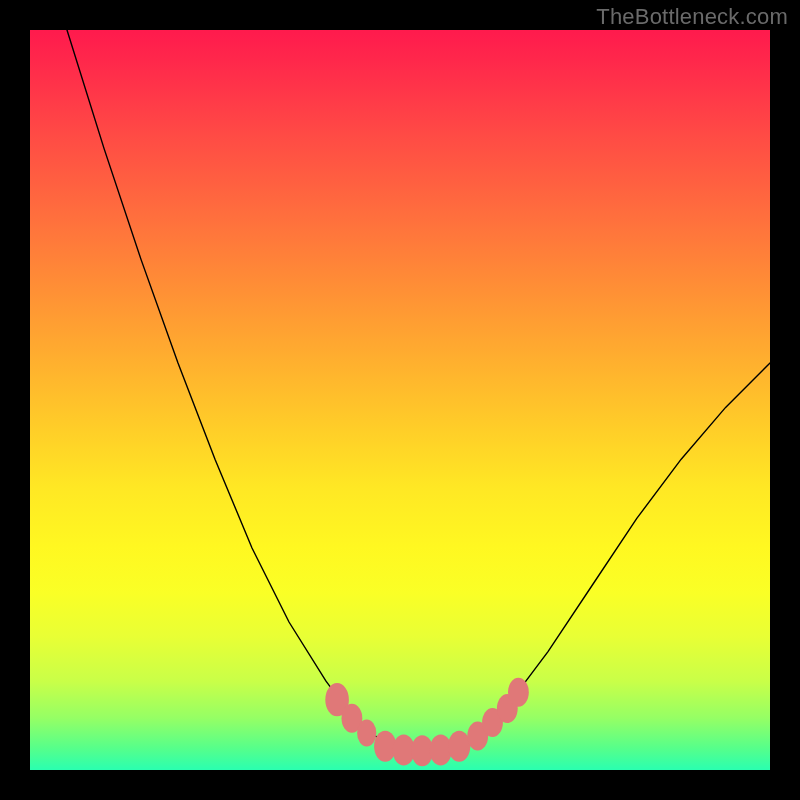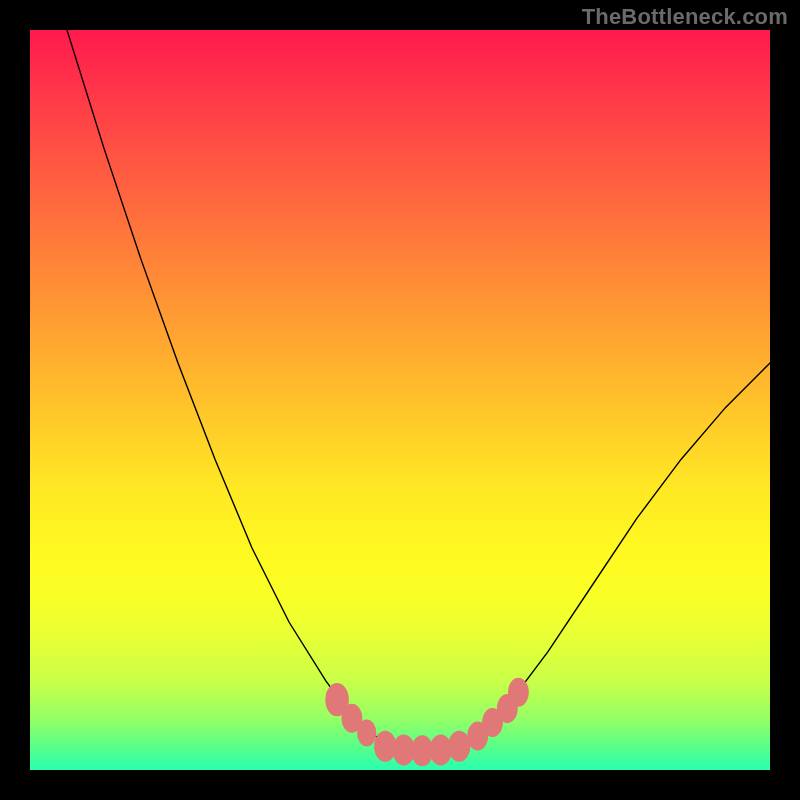--- a/index.html
+++ b/index.html
@@ -51,21 +51,21 @@
     position: absolute;
     left: 0; top: 0;
     width: 740px; height: 740px;
   }
   .attribution {
     position: absolute;
     top: 4px;
     right: 12px;
     color: #6a6a6a;
     font-size: 22px;
-    font-weight: 700;
+    font-weight: 400;
     letter-spacing: 0.2px;
     user-select: none;
   }
 </style>
 </head>
 <body>
 
 <div class="frame">
   <div class="plot">
     <div class="gradient"></div>

